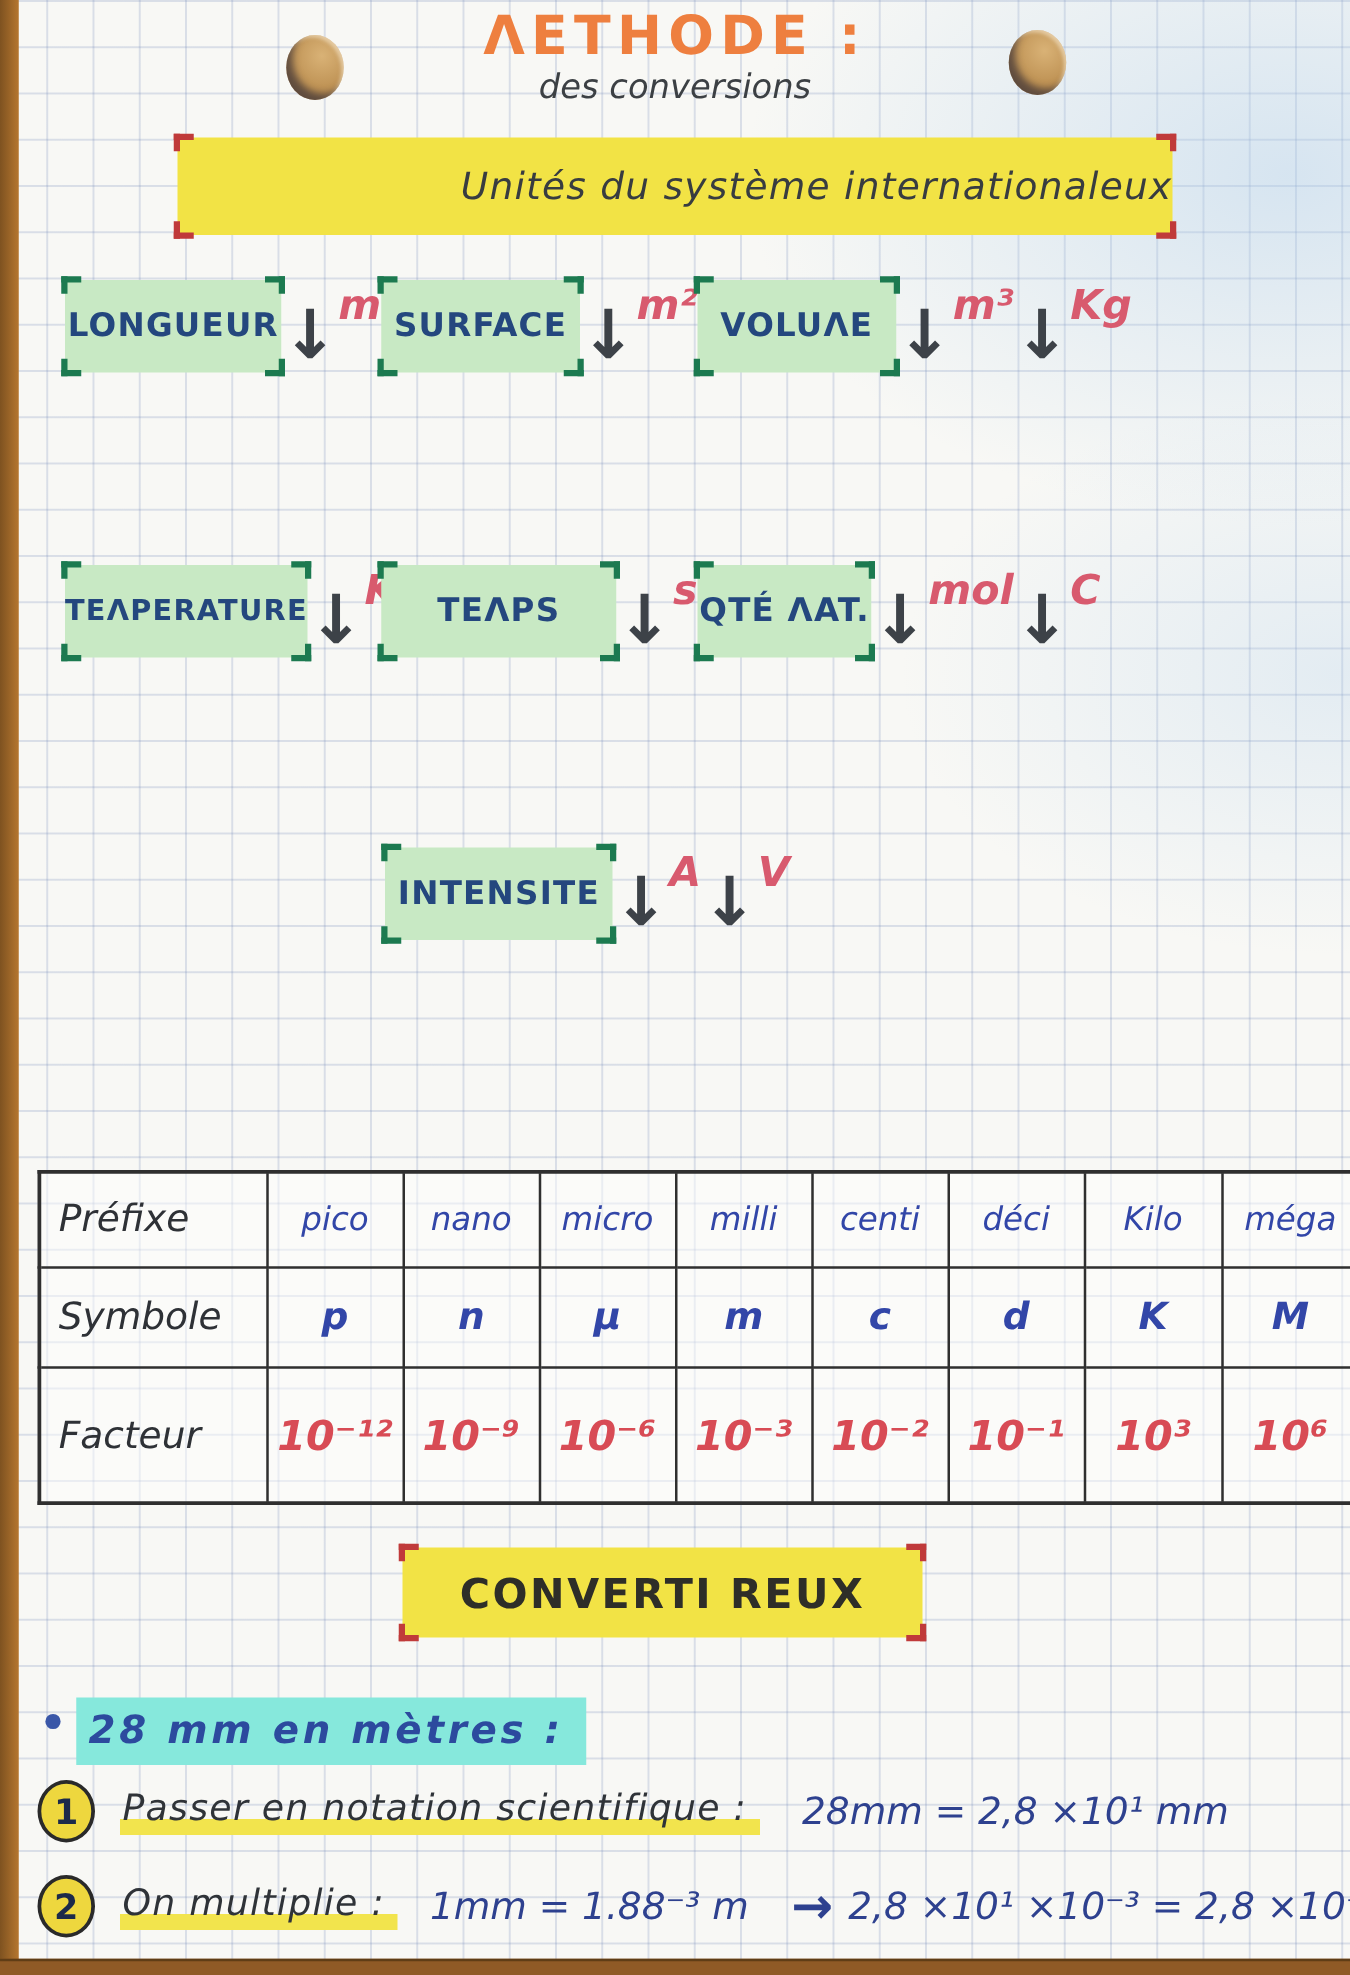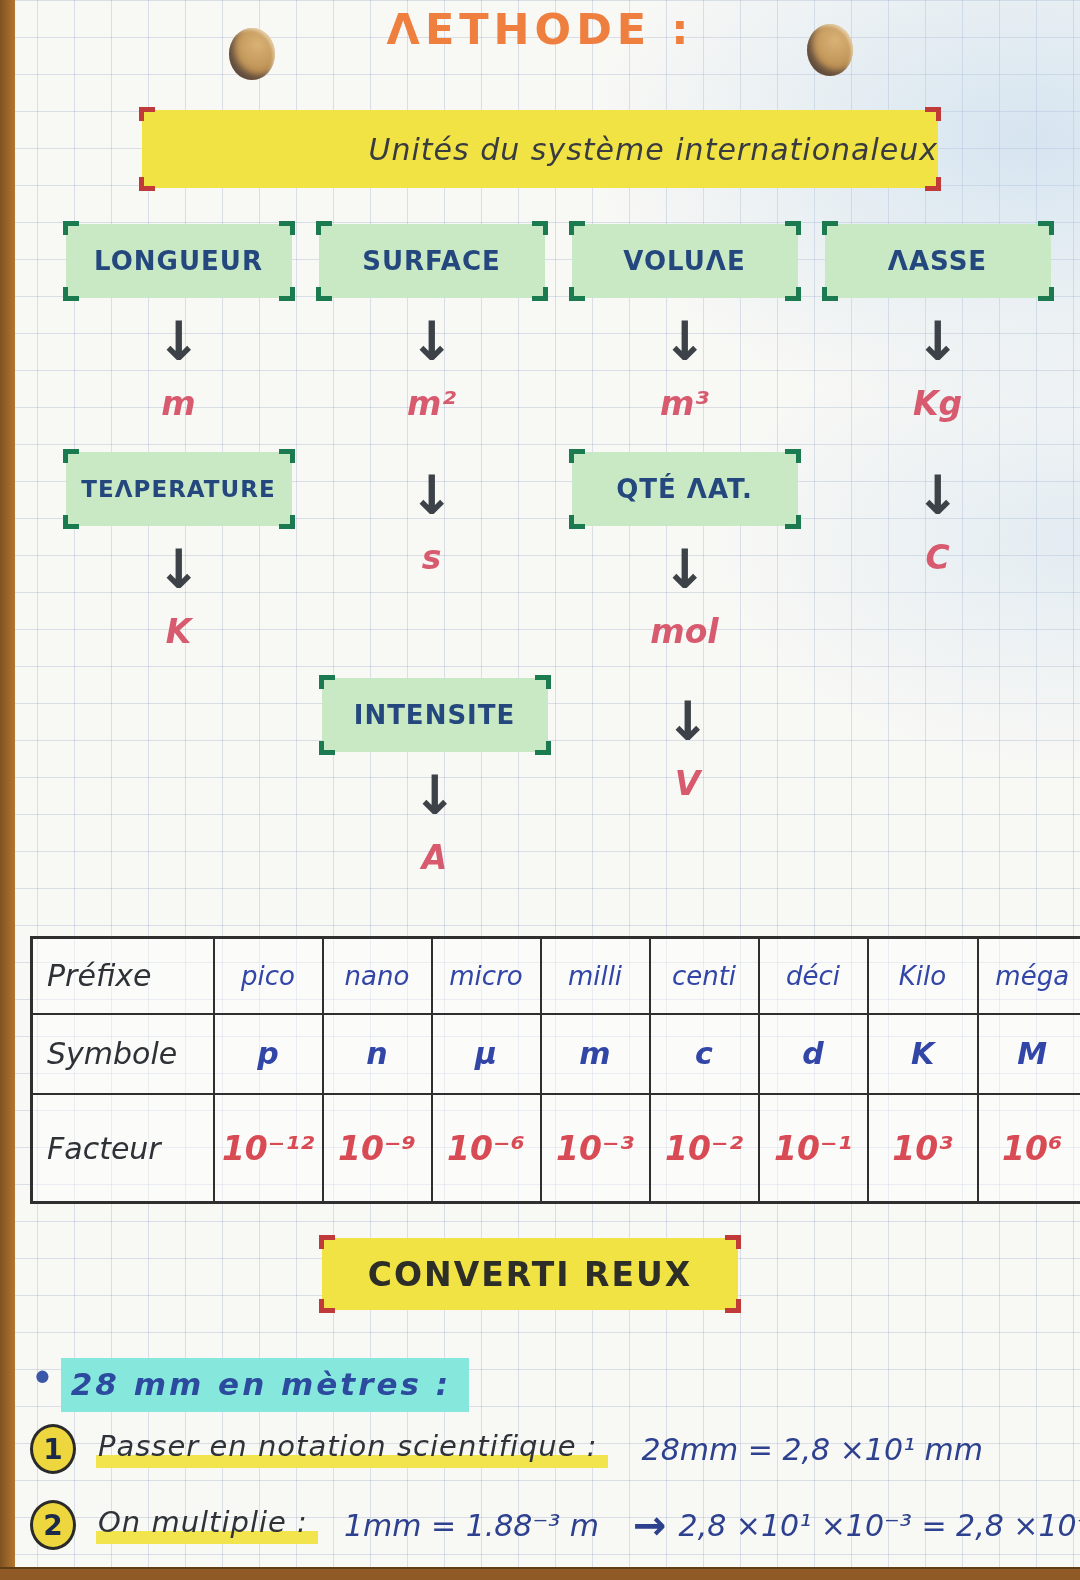--- a/index.html
+++ b/index.html
@@ -37,21 +37,21 @@
   .corner { position:absolute; width:16px; height:14px; pointer-events:none; }
   .corner.tl { top:-3px; left:-3px; border-top:5px solid; border-left:5px solid; }
   .corner.tr { top:-3px; right:-3px; border-top:5px solid; border-right:5px solid; }
   .corner.bl { bottom:-3px; left:-3px; border-bottom:5px solid; border-left:5px solid; }
   .corner.br { bottom:-3px; right:-3px; border-bottom:5px solid; border-right:5px solid; }
   .ybox .corner { border-color:#c03a3a; }
   .gbox .corner { border-color:#1c7a50; }
 
   .urow { position:absolute; left:52px; width:1012px; display:flex; }
   .urow3 { left:308px; width:512px; }
-  .ucell { width:253px; display:flex; flex-direction:column; align-items:center; }
+  .ucell { width:253px; display:flex; flex-direction:row; }
   .gbox { position:relative; width:226px; height:74px; background:#c8e9c4;
     display:flex; align-items:center; justify-content:center;
     font-size:26px; font-weight:bold; color:#24477e; letter-spacing:1px; }
   .uarrow { height:86px; line-height:88px; font-size:54px; font-weight:600; color:#3d4248; }
   .usym { font-size:33px; font-weight:600; font-style:italic; color:#d85a6e; }
 
   table.ptable { position:absolute; left:30px; top:936px; width:1056px; height:268px;
     border-collapse:collapse; table-layout:fixed; background:rgba(255,255,255,0.45); }
   .ptable td { border:2.5px solid #2f2f2f; text-align:center; vertical-align:middle; }
   .ptable { border:3px solid #2f2f2f; }
@@ -79,20 +79,21 @@
 </style>
 </head>
 <body>
 
 <div class="page">
 
   <div class="hole hole1"></div>
   <div class="hole hole2"></div>
 
   <div class="title">ΛETHODE :</div>
+  <div class="subtitle">des conversions</div>
 
   <div class="ybox banner bracket">
     <span>Unités du système internationaleux</span>
   <span class="corner tl"></span>
       <span class="corner tr"></span>
       <span class="corner bl"></span>
       <span class="corner br"></span>
     </div>
 
   <div class="urow" style="top:224px;">
@@ -123,45 +124,45 @@
           <span>VOLUΛE</span>
           <span class="corner tl"></span>
           <span class="corner tr"></span>
           <span class="corner bl"></span>
           <span class="corner br"></span>
         </div>
       <div class="uarrow">↓</div>
       <div class="usym">m³</div>
     </div>
     <div class="ucell">
-      <div class="gbox bracket">
-          <span>ΛASSE</span>
-          <span class="corner tl"></span>
-          <span class="corner tr"></span>
-          <span class="corner bl"></span>
-          <span class="corner br"></span>
-        </div>
       <div class="uarrow">↓</div>
       <div class="usym">Kg</div>
     </div>
   </div>
 
   <div class="urow" style="top:452px;">
     <div class="ucell">
       <div class="gbox bracket" style="font-size:23px;">
           <span>TEΛPERATURE</span>
           <span class="corner tl"></span>
           <span class="corner tr"></span>
           <span class="corner bl"></span>
           <span class="corner br"></span>
         </div>
       <div class="uarrow">↓</div>
       <div class="usym">K</div>
     </div>
     <div class="ucell">
+      <div class="gbox bracket">
+          <span>TEΛPS</span>
+          <span class="corner tl"></span>
+          <span class="corner tr"></span>
+          <span class="corner bl"></span>
+          <span class="corner br"></span>
+        </div>
       <div class="uarrow">↓</div>
       <div class="usym">s</div>
     </div>
     <div class="ucell">
       <div class="gbox bracket">
           <span>QTÉ ΛAT.</span>
           <span class="corner tl"></span>
           <span class="corner tr"></span>
           <span class="corner bl"></span>
           <span class="corner br"></span>

